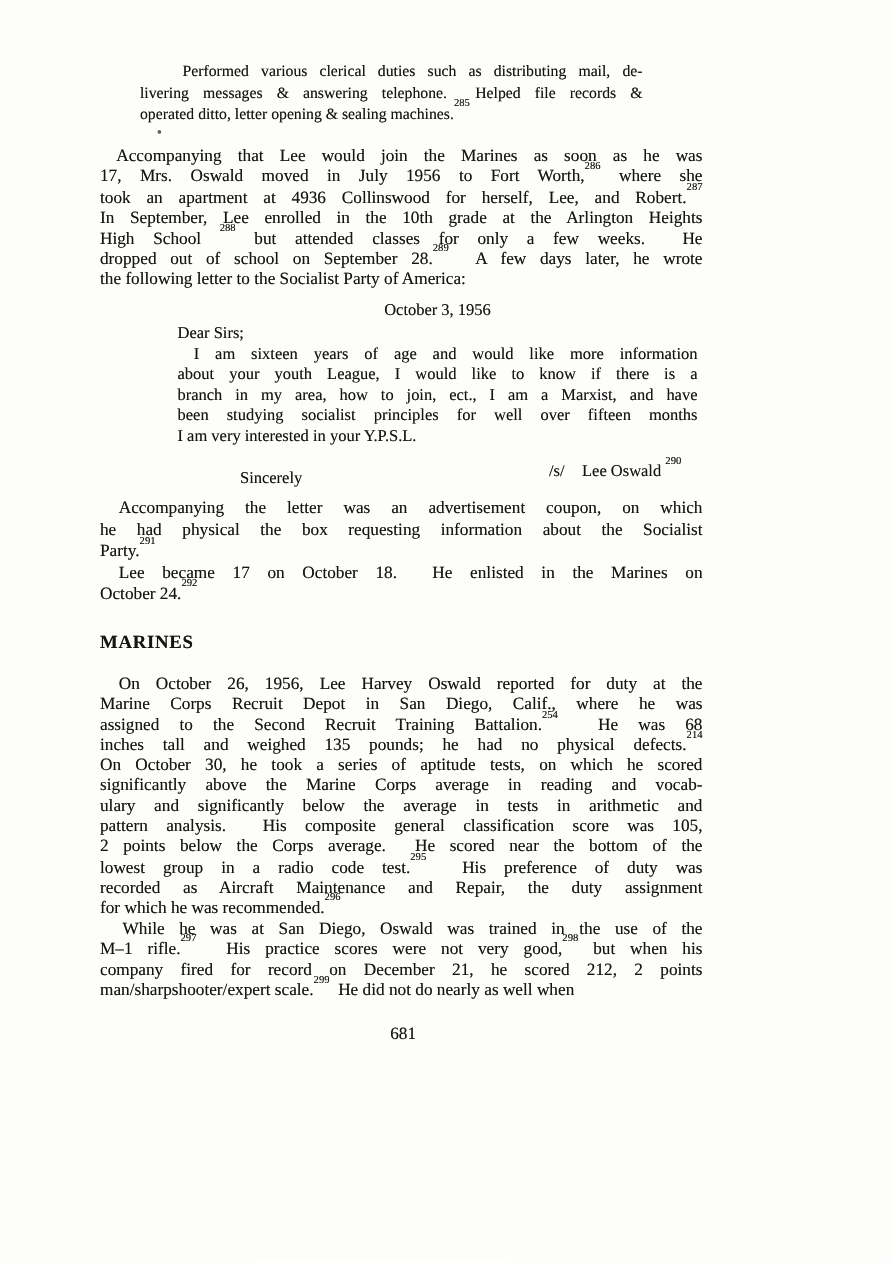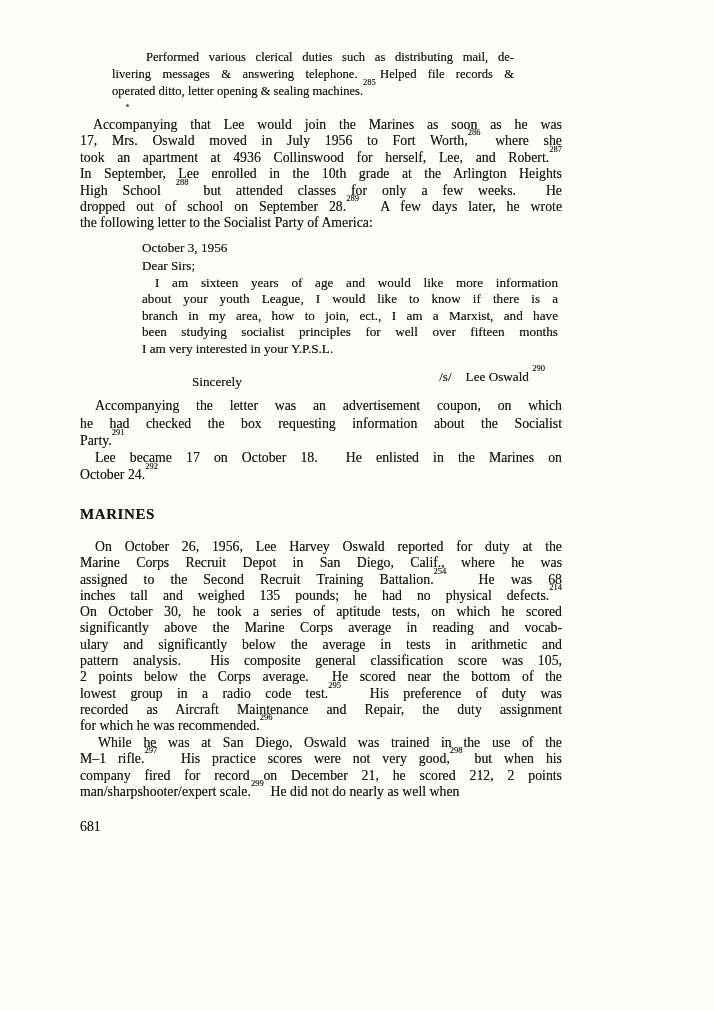--- a/index.html
+++ b/index.html
@@ -18,28 +18,28 @@
   sup{font-size:8.5px;line-height:0;position:relative;top:-4.5px;letter-spacing:0;}
   .quote{left:112px;top:49px;width:402px;font-size:12.6px;line-height:16.9px;}
   .artifact{position:absolute;left:126px;top:104px;width:3px;height:3px;border-radius:50%;background:#3a3834;opacity:.8;}
   .para{left:80px;width:482px;font-size:13.8px;line-height:16.4px;}
   .p-anticipating{top:117px;}
   .p-accompanying{top:397px;line-height:17.6px;}
   .p-enlisted{top:449px;line-height:17.2px;}
   .p-sandiego{top:539px;line-height:16.3px;}
   .p-rifle{top:735px;line-height:16.3px;}
   .letter{font-size:13.2px;}
-  .letter-date{left:142px;top:240px;width:416px;text-align:left;}
+  .letter-date{left:142px;top:240px;width:416px;text-align:center;}
   .letter-salutation{left:142px;top:258px;width:416px;}
   .letter-body{left:142px;top:275px;width:416px;line-height:16.4px;}
   .letter-closing{left:192px;top:356px;width:200px;margin-top:18px;}
   .letter-signature{left:142px;top:369px;width:403px;text-align:right;}
   .sig-s{display:inline-block;margin-right:14px;}
   .heading{left:80px;top:506px;width:482px;text-align:left;font-weight:700;font-size:15px;letter-spacing:0.6px;}
-  .pagenum{left:80px;top:819px;width:485px;text-align:left;font-size:13.8px;}
+  .pagenum{left:80px;top:819px;width:485px;text-align:center;font-size:13.8px;}
 </style>
 </head>
 <body>
 
 <div class="page">
 
   <div class="blk quote">
       <div class="ln j" style="text-indent: 34px;">Performed various clerical duties such as distributing mail, de-</div>
       <div class="ln j">livering messages &amp; answering telephone.&nbsp; Helped file records &amp;</div>
       <div class="ln">operated ditto, letter opening &amp; sealing machines.<sup>285</sup></div>
@@ -70,21 +70,21 @@
     </div>
 
   <div class="blk letter letter-closing">Sincerely</div>
 
   <div class="blk letter letter-signature">
     <span class="sig-s">/s/</span><span>Lee Oswald <sup>290</sup></span>
   </div>
 
   <div class="blk para p-accompanying">
       <div class="ln j" style="text-indent: 15px;">Accompanying the letter was an advertisement coupon, on which</div>
-      <div class="ln j">he had checked the box requesting information about the Socialist</div>
+      <div class="ln j">he had physical the box requesting information about the Socialist</div>
       <div class="ln">Party.<sup>291</sup></div>
     </div>
 
   <div class="blk para p-enlisted">
       <div class="ln j" style="text-indent: 15px;">Lee became 17 on October 18.&nbsp; He enlisted in the Marines on</div>
       <div class="ln">October 24.<sup>292</sup></div>
     </div>
 
   <div class="blk heading">MARINES</div>
 

